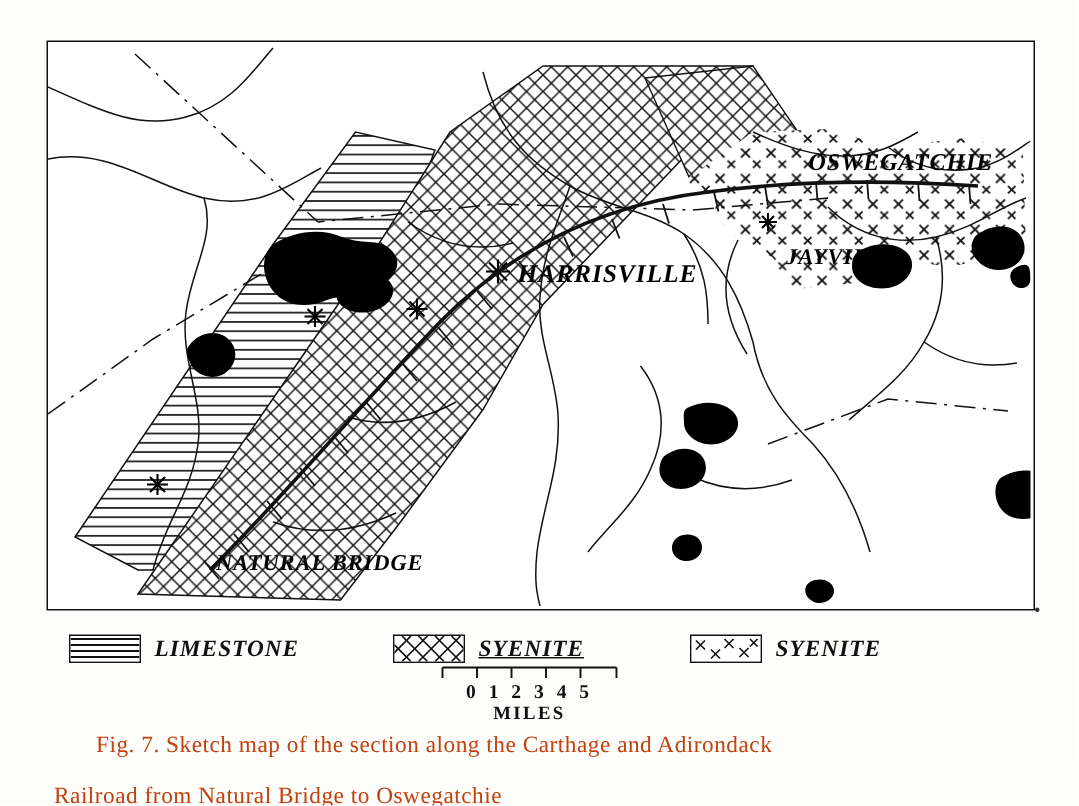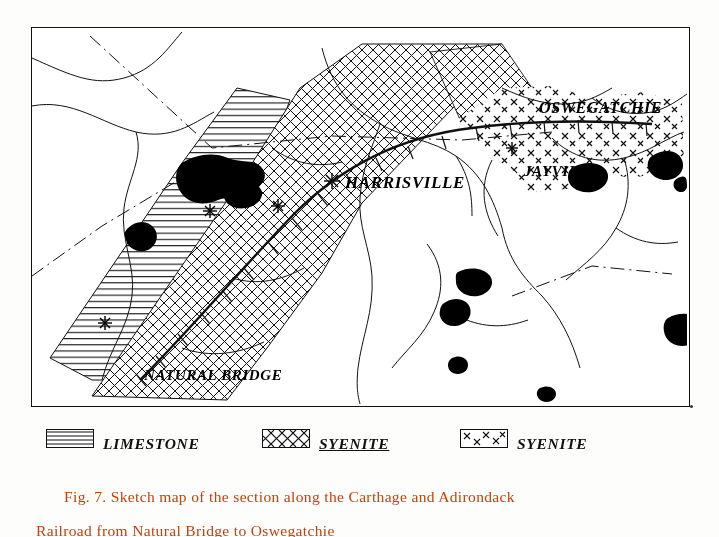--- a/index.html
+++ b/index.html
@@ -57,21 +57,20 @@
     border: 1.3px solid #111;
     background: #fff;
     box-sizing: border-box;
   }
   .legend-label {
     font-family: "Liberation Serif", serif;
     font-style: italic;
     font-weight: bold;
     font-size: 15.5px;
     letter-spacing: 0.7px;
-    margin-top: 12px;
   }
   #legend-limestone { left: 6px; top: 5px; }
   #legend-syenite { left: 222px; top: 5px; text-decoration: underline; }
   #legend-granite { left: 420px; top: 5px; }
 
   
   #scalebar {
     position: absolute;
     left: 273px;
     top: 444px;
@@ -360,19 +359,34 @@
               <line x1="38" y1="8" x2="32" y2="14"></line>
             <line x1="39" y1="2" x2="44" y2="7"></line>
               <line x1="44" y1="2" x2="39" y2="7"></line>
           </g>
         </svg>
       </span>
       <span class="legend-label">SYENITE</span>
     </div>
   </div>
 
+  <div id="scalebar">
+    <svg id="scale-ticks" width="118" height="9" viewBox="0 0 118 9">
+      <line x1="1" y1="1" x2="117" y2="1" stroke="#111" stroke-width="1.3"></line>
+      <g stroke="#111" stroke-width="1.3">
+        <line x1="1" y1="1" x2="1" y2="8"></line>
+        <line x1="24" y1="1" x2="24" y2="8"></line>
+        <line x1="47" y1="1" x2="47" y2="8"></line>
+        <line x1="70" y1="1" x2="70" y2="8"></line>
+        <line x1="93" y1="1" x2="93" y2="8"></line>
+        <line x1="117" y1="1" x2="117" y2="8"></line>
+      </g>
+    </svg>
+    <div id="scale-numbers">012345</div>
+    <div id="scale-unit">MILES</div>
+  </div>
 
   <div id="caption">
     <div class="line1">Fig. 7.  Sketch map of the section along the Carthage and Adirondack</div>
     <div class="line2">Railroad from Natural Bridge to Oswegatchie</div>
   </div>
 
 </div>
 
 </body></html>

